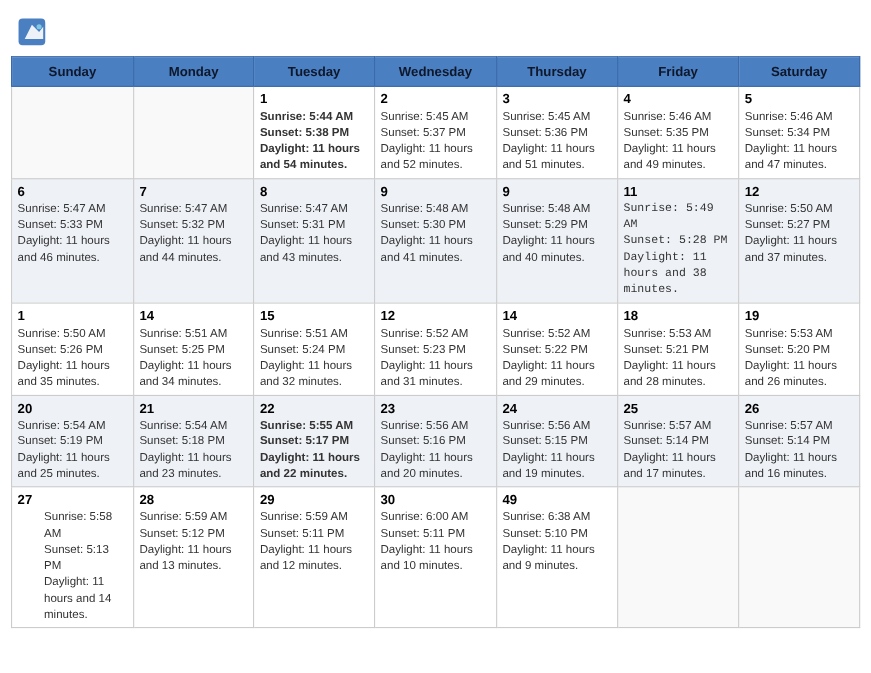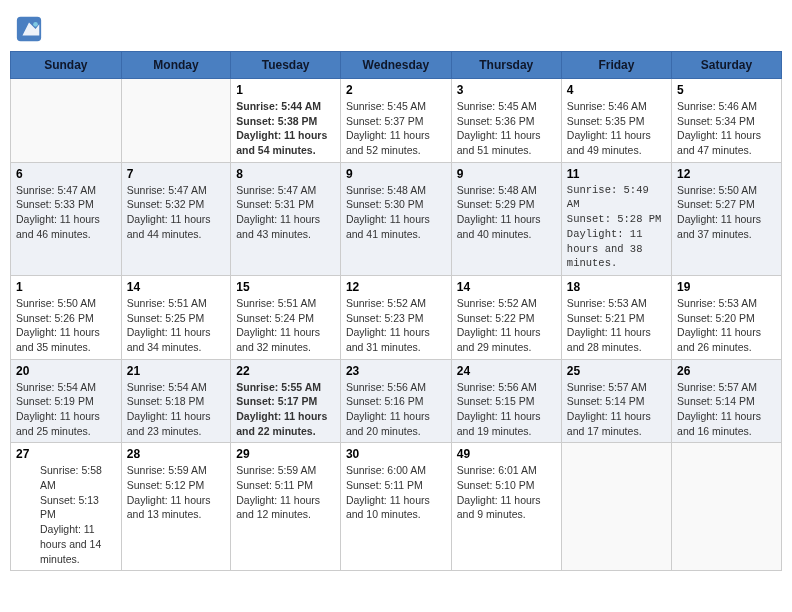--- a/index.html
+++ b/index.html
@@ -307,21 +307,21 @@
 Daylight: 11 hours and 12 minutes.</div>
         </td>
         <td>
           <span class="day-num">30</span>
           <div class="day-info" style="white-space: pre-line;">Sunrise: 6:00 AM
 Sunset: 5:11 PM
 Daylight: 11 hours and 10 minutes.</div>
         </td>
         <td>
           <span class="day-num">49</span>
-          <div class="day-info" style="white-space: pre-line;">Sunrise: 6:01 AM
+          <div class="day-info" style="white-space: pre-line;">Sunrise: 6:38 AM
 Sunset: 5:10 PM
 Daylight: 11 hours and 9 minutes.</div>
         </td>
         <td class="empty"></td>
         <td class="empty"></td>
       </tr>
     </tbody>
 </table>
 
 </body></html>

